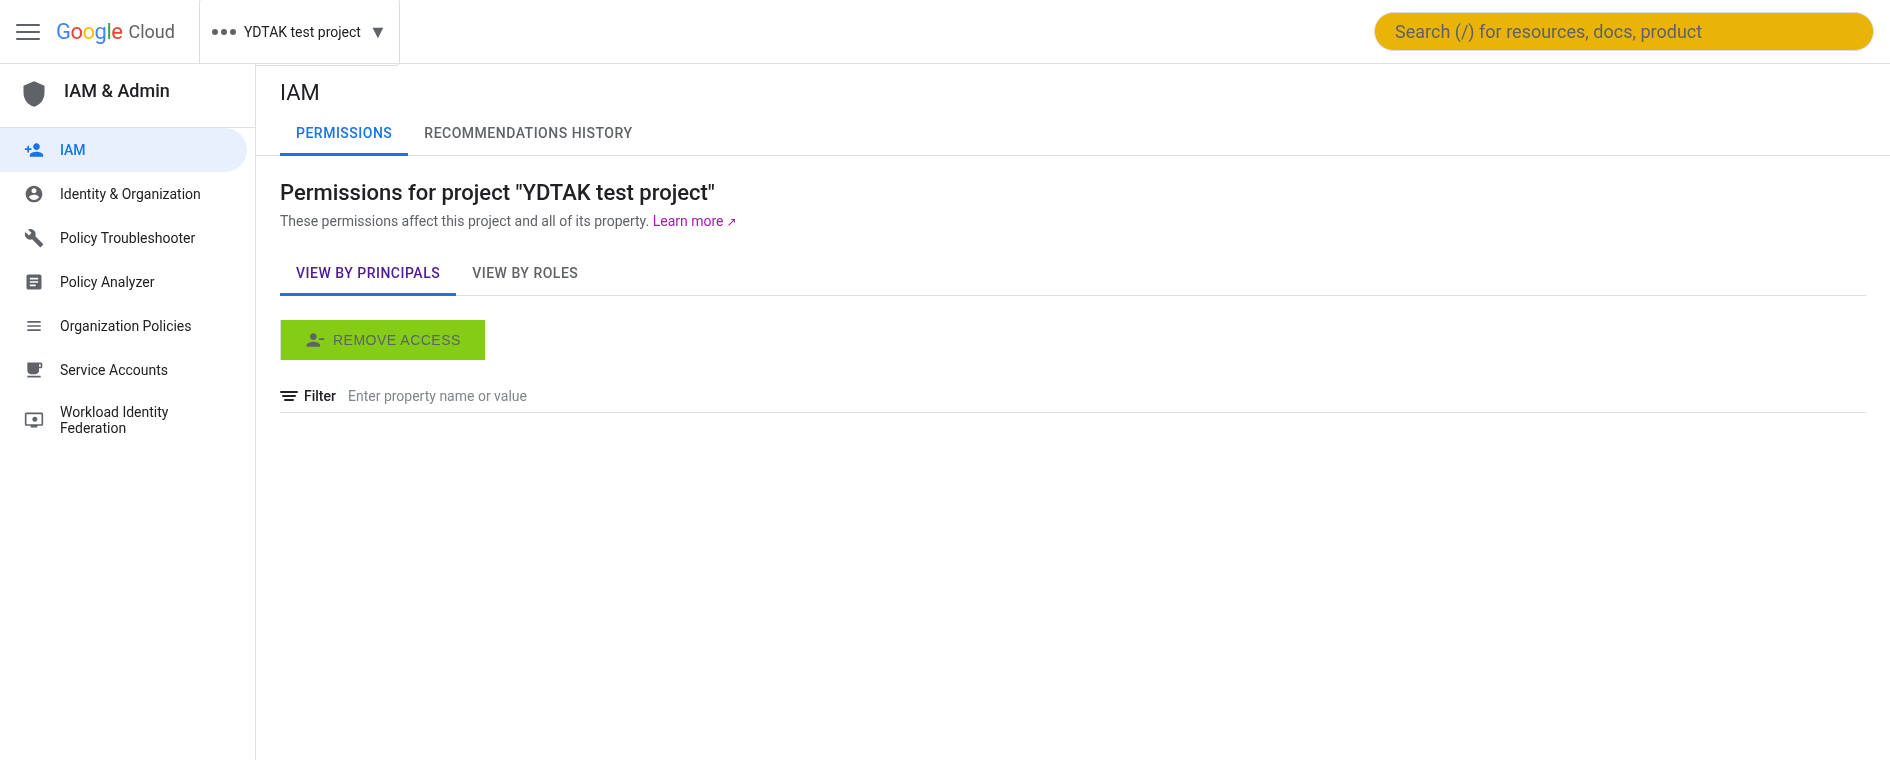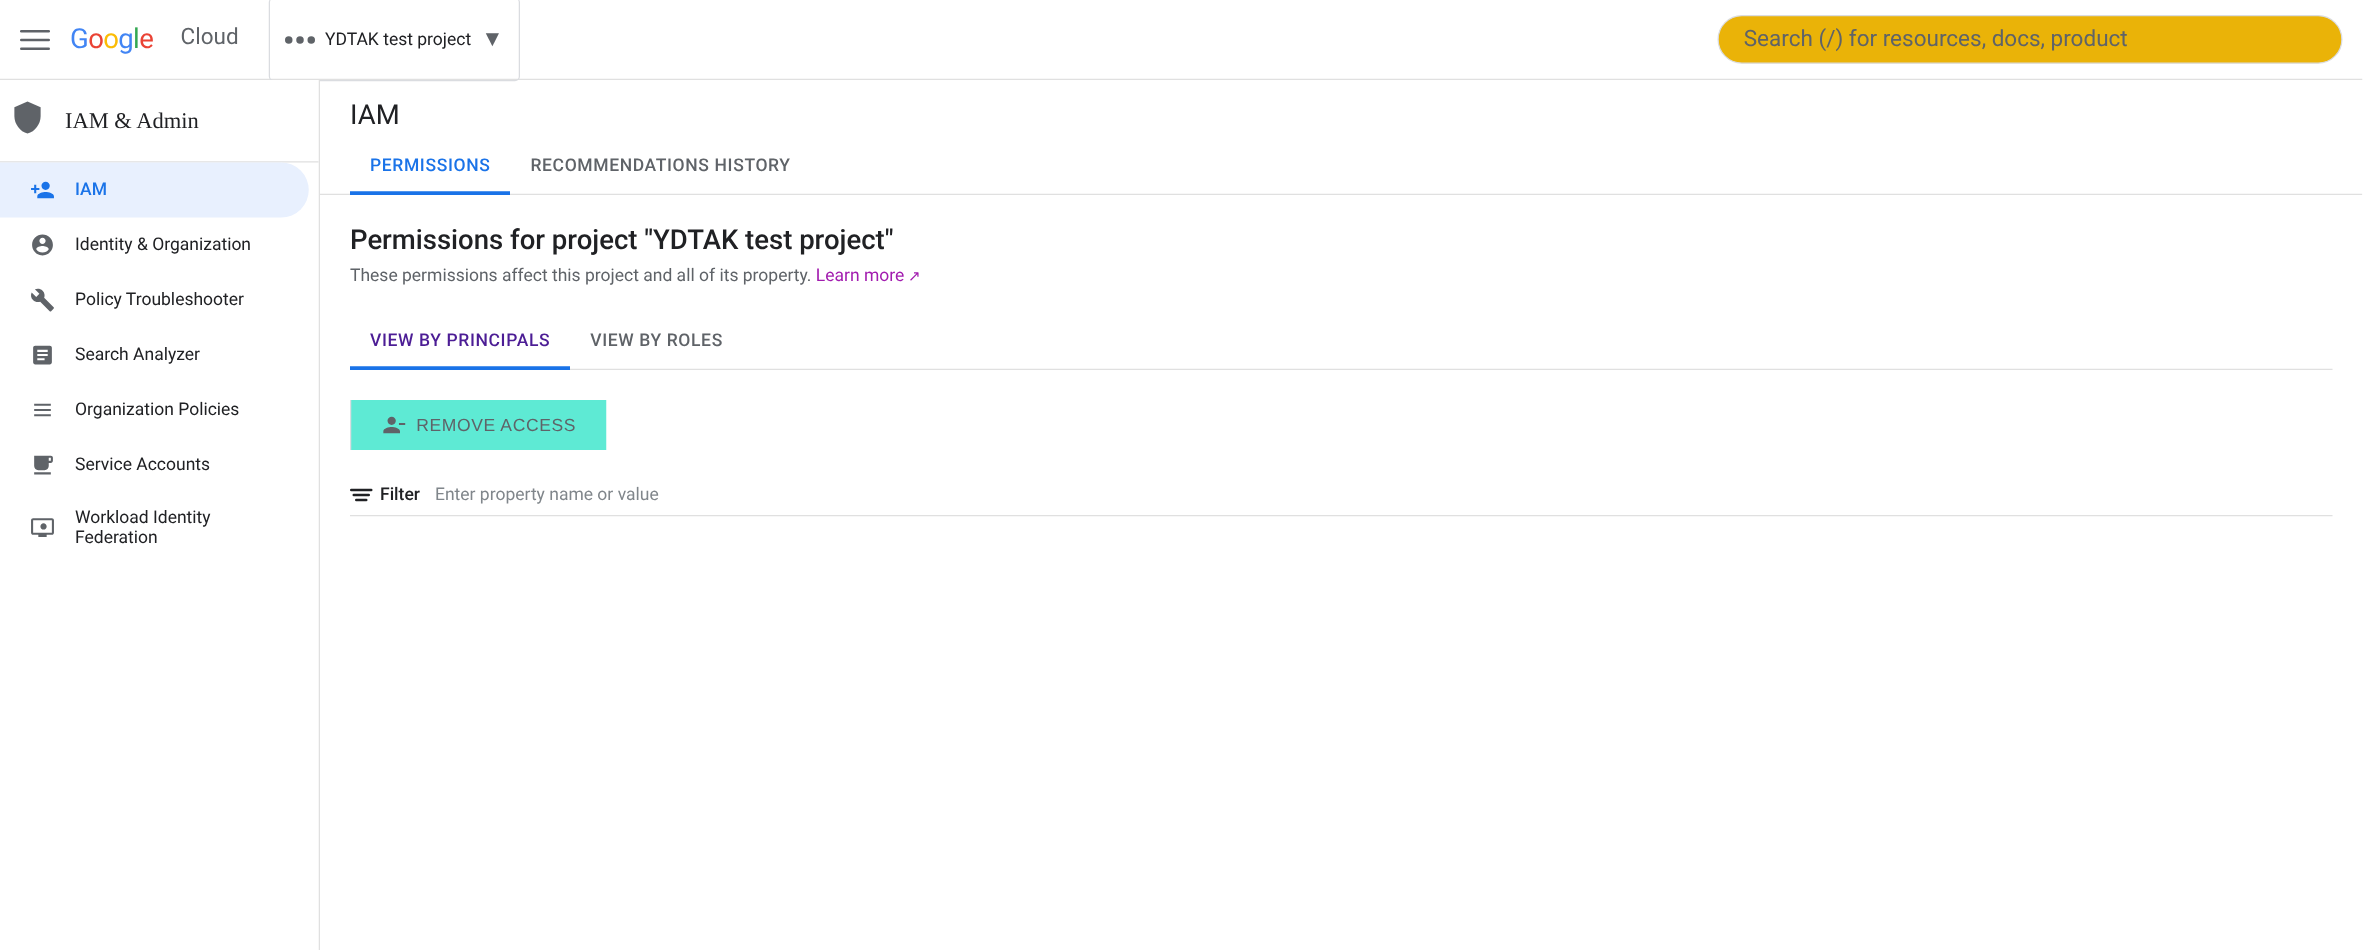--- a/index.html
+++ b/index.html
@@ -17,21 +17,21 @@
     }
     .hamburger-icon {
       width: 24px; height: 24px;
       display: flex; flex-direction: column; justify-content: center; gap: 5px;
       cursor: pointer;
     }
     .hamburger-icon span {
       display: block; height: 2px; background: #5f6368; border-radius: 2px;
     }
     .logo {
-      display: flex; align-items: flex-start; gap: 20px;
+      display: flex; align-items: center; gap: 4px;
     }
     .logo-google {
       font-size: 22px; font-weight: 400; letter-spacing: -0.5px;
     }
     .logo-g { color: #4285F4; }
     .logo-o1 { color: #EA4335; }
     .logo-o2 { color: #FBBC05; }
     .logo-g2 { color: #4285F4; }
     .logo-l { color: #34A853; }
     .logo-e { color: #EA4335; }
@@ -68,25 +68,23 @@
     .sidebar {
       width: 256px;
       min-width: 256px;
       border-right: 1px solid #e0e0e0;
       overflow-y: auto;
       background: #fff;
     }
 
     .sidebar-product-header {
       display: flex;
-      align-items: center;
       gap: 16px;
-      padding: 16px 8px;
+      padding: 16px 20px;
       border-bottom: 1px solid #e0e0e0;
-      font-family: Liberation Serif, serif;
     }
     .sidebar-product-title { font-size: 18px; font-weight: 500; color: #202124; }
 
     .sidebar-item {
       display: flex;
       align-items: center;
       gap: 16px;
       padding: 12px 24px;
       cursor: pointer;
       border-radius: 0 24px 24px 0;
@@ -202,21 +200,21 @@
       outline-offset: 2px;
     }
     .btn-remove {
       display: flex;
       align-items: center;
       gap: 8px;
       padding: 10px 24px;
       font-size: 14px;
       font-weight: 500;
       color: #5f6368;
-      background: #5eead4;
+      background: #84cc16;
       border: none;
       border-left: 1px solid #dadce0;
       cursor: pointer;
       text-transform: uppercase;
       letter-spacing: 0.5px;
     }
 
     
     .filter-bar {
       display: flex;
@@ -319,21 +317,21 @@
       </div>
       <span class="sidebar-item-label">Policy Troubleshooter</span>
     </div>
 
     <div class="sidebar-item">
       <div class="sidebar-icon">
         <svg width="20" height="20" viewBox="0 0 24 24" fill="#5f6368">
           <path d="M19 3H5c-1.1 0-2 .9-2 2v14c0 1.1.9 2 2 2h14c1.1 0 2-.9 2-2V5c0-1.1-.9-2-2-2zm-5 14H7v-2h7v2zm3-4H7v-2h10v2zm0-4H7V7h10v2z"></path>
         </svg>
       </div>
-      <span class="sidebar-item-label">Search Analyzer</span>
+      <span class="sidebar-item-label">Policy Analyzer</span>
     </div>
 
     <div class="sidebar-item">
       <div class="sidebar-icon">
         <svg width="20" height="20" viewBox="0 0 24 24" fill="#5f6368">
           <path d="M4 6h16v2H4zm0 5h16v2H4zm0 5h16v2H4z"></path>
         </svg>
       </div>
       <span class="sidebar-item-label">Organization Policies</span>
     </div>

